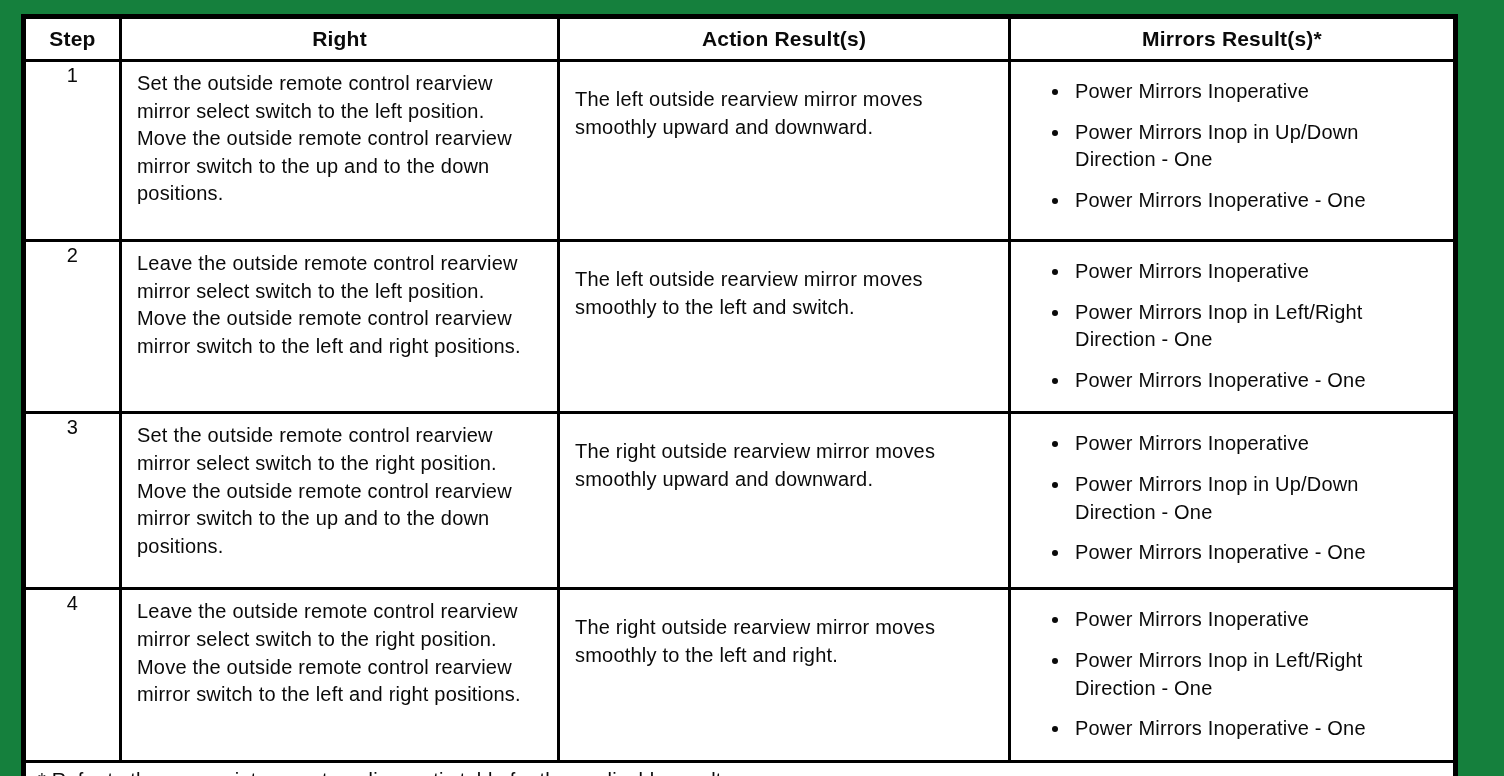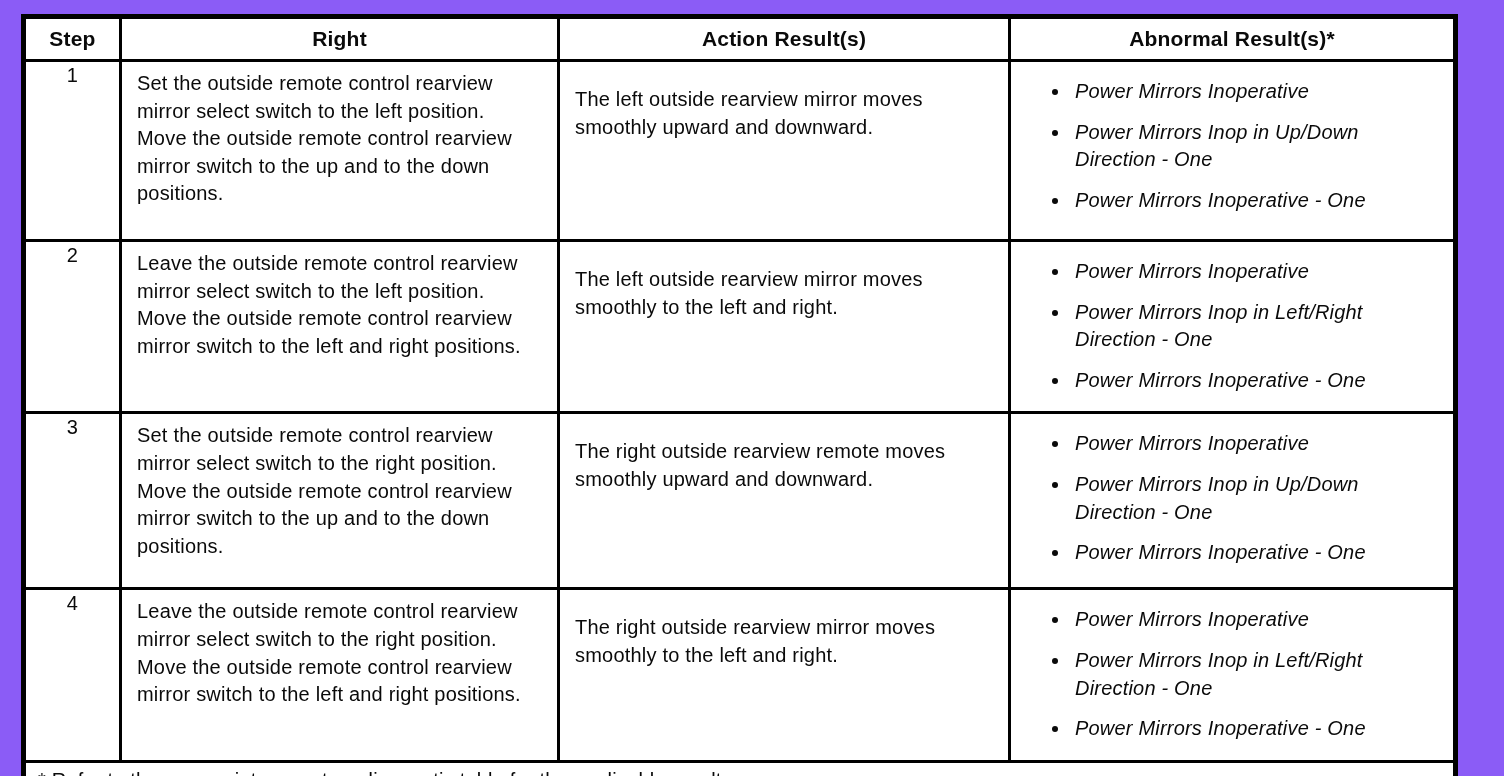--- a/index.html
+++ b/index.html
@@ -9,21 +9,21 @@
     width: 1504px;
     height: 776px;
     overflow: hidden;
     font-family: "Liberation Sans", "DejaVu Sans", sans-serif;
     color: #0a0a0a;
   }
   .page {
     position: relative;
     width: 1504px;
     height: 776px;
-    background: #8b5cf6;
+    background: #15803d;
   }
   table.diag {
     position: absolute;
     top: 14px;
     left: 21px;
     width: 1432px;
     border-collapse: collapse;
     table-layout: fixed;
     border: 5px solid #000;
     background: #fff;
@@ -58,21 +58,20 @@
   }
   td.abnormal-cell {
     padding: 4px 10px 4px 0;
   }
   td.abnormal-cell ul {
     margin: 12px 0 0 0;
     padding: 0 0 0 60px;
     list-style: disc outside;
   }
   td.abnormal-cell li {
-    font-style: italic;
     margin: 0 0 13px 0;
     padding-left: 4px;
   }
   tr.row-1 { height: 180px; }
   tr.row-2 { height: 150px; }
   tr.row-3 { height: 176px; }
   tr.row-4 { height: 154px; }
   td.footnote-cell {
     height: 38px;
     vertical-align: middle;
@@ -89,52 +88,52 @@
       <col style="width:97px">
       <col style="width:438px">
       <col style="width:451px">
       <col style="width:446px">
     </colgroup>
     <thead>
       <tr>
         <th>Step</th>
         <th>Right</th>
         <th>Action Result(s)</th>
-        <th>Abnormal Result(s)*</th>
+        <th>Mirrors Result(s)*</th>
       </tr>
     </thead>
     <tbody>
       <tr class="row-1">
         <td class="step-cell">1</td>
         <td class="action-cell">Set the outside remote control rearview mirror select switch to the left position. Move the outside remote control rearview mirror switch to the up and to the down positions.</td>
         <td class="normal-cell">The left outside rearview mirror moves smoothly upward and downward.</td>
         <td class="abnormal-cell">
           <ul>
             <li>Power Mirrors Inoperative</li>
             <li>Power Mirrors Inop in Up/Down Direction - One</li>
             <li>Power Mirrors Inoperative - One</li>
           </ul>
         </td>
       </tr>
       <tr class="row-2">
         <td class="step-cell">2</td>
         <td class="action-cell">Leave the outside remote control rearview mirror select switch to the left position. Move the outside remote control rearview mirror switch to the left and right positions.</td>
-        <td class="normal-cell">The left outside rearview mirror moves smoothly to the left and right.</td>
+        <td class="normal-cell">The left outside rearview mirror moves smoothly to the left and switch.</td>
         <td class="abnormal-cell">
           <ul>
             <li>Power Mirrors Inoperative</li>
             <li>Power Mirrors Inop in Left/Right Direction - One</li>
             <li>Power Mirrors Inoperative - One</li>
           </ul>
         </td>
       </tr>
       <tr class="row-3">
         <td class="step-cell">3</td>
         <td class="action-cell">Set the outside remote control rearview mirror select switch to the right position. Move the outside remote control rearview mirror switch to the up and to the down positions.</td>
-        <td class="normal-cell">The right outside rearview remote moves smoothly upward and downward.</td>
+        <td class="normal-cell">The right outside rearview mirror moves smoothly upward and downward.</td>
         <td class="abnormal-cell">
           <ul>
             <li>Power Mirrors Inoperative</li>
             <li>Power Mirrors Inop in Up/Down Direction - One</li>
             <li>Power Mirrors Inoperative - One</li>
           </ul>
         </td>
       </tr>
       <tr class="row-4">
         <td class="step-cell">4</td>

